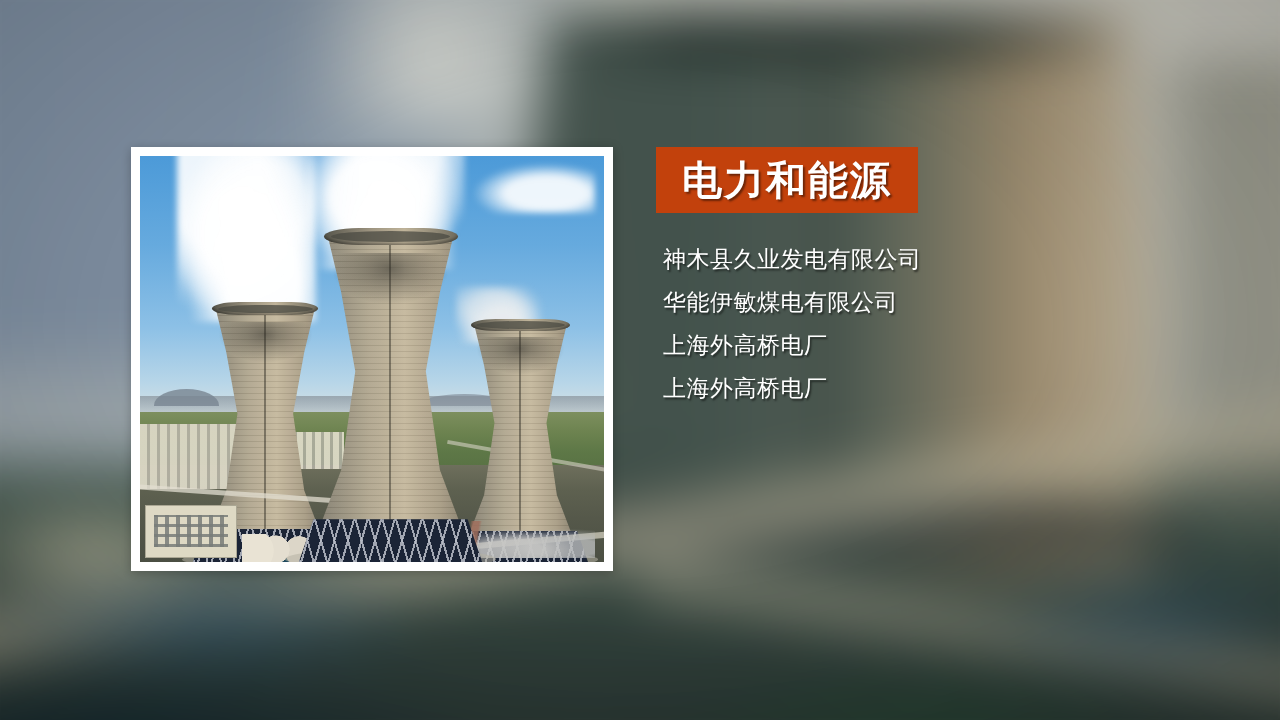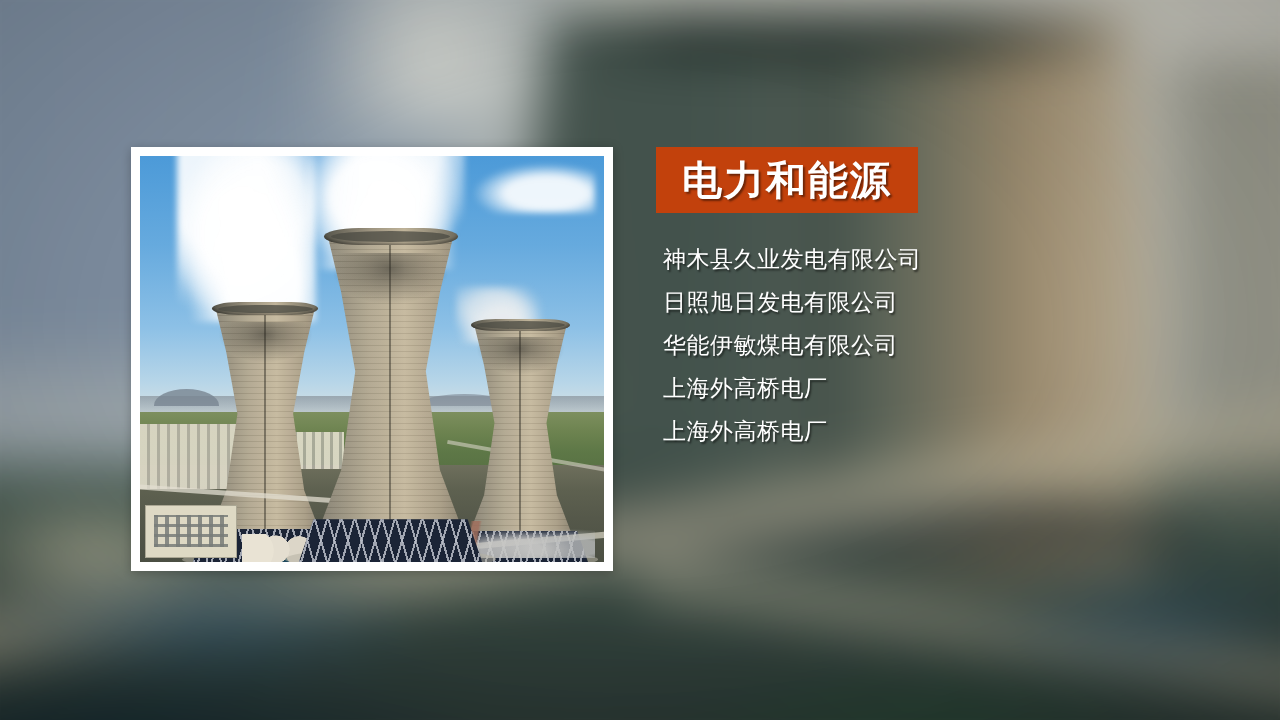--- a/index.html
+++ b/index.html
@@ -646,19 +646,18 @@
       <div class="ph-pipe"></div>
     </div>
   </div>
 
   <div class="title-banner">
     <span class="title-text">电力和能源</span>
   </div>
 
   <div class="company-list">
     <div class="company-item">神木县久业发电有限公司</div>
-    <div class="company-item">日照旭日发电有限公司</div>
     <div class="company-item">华能伊敏煤电有限公司</div>
     <div class="company-item">上海外高桥电厂</div>
     <div class="company-item">上海外高桥电厂</div>
   </div>
 
 </div>
 
 </body></html>

